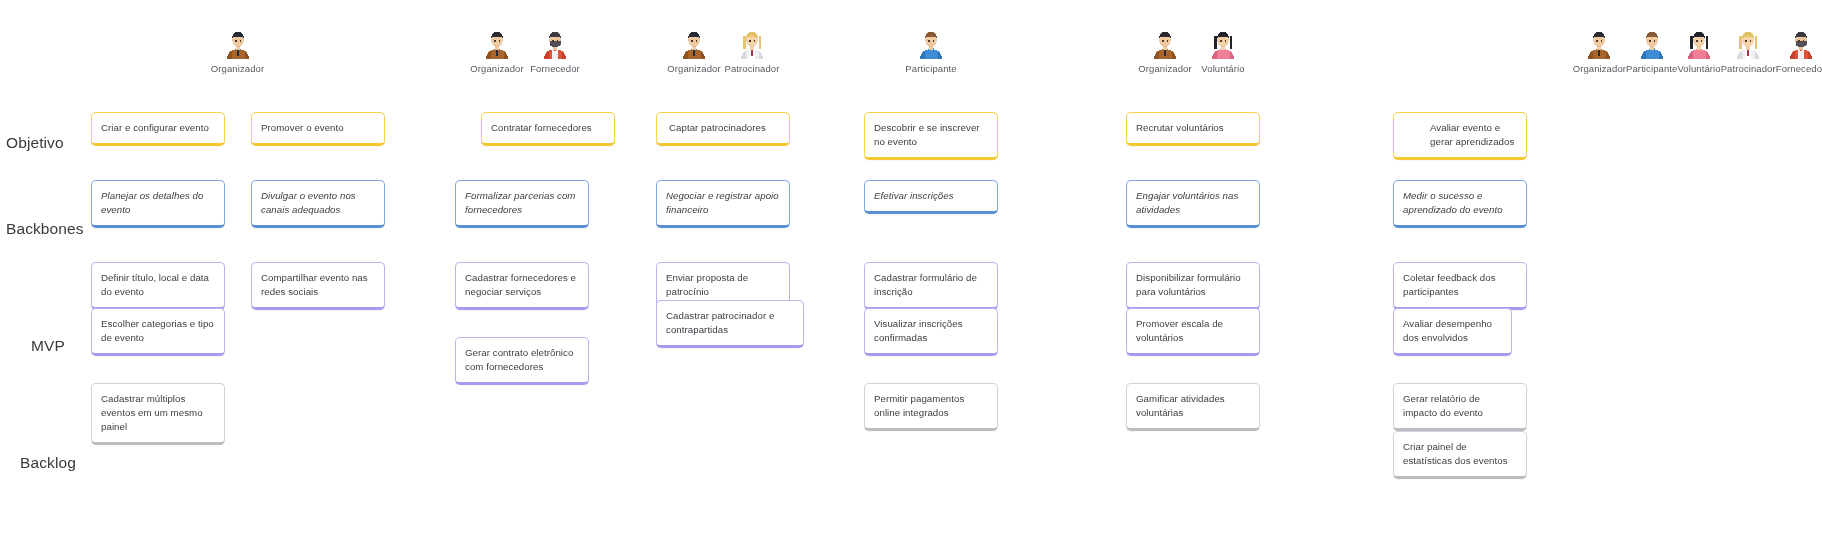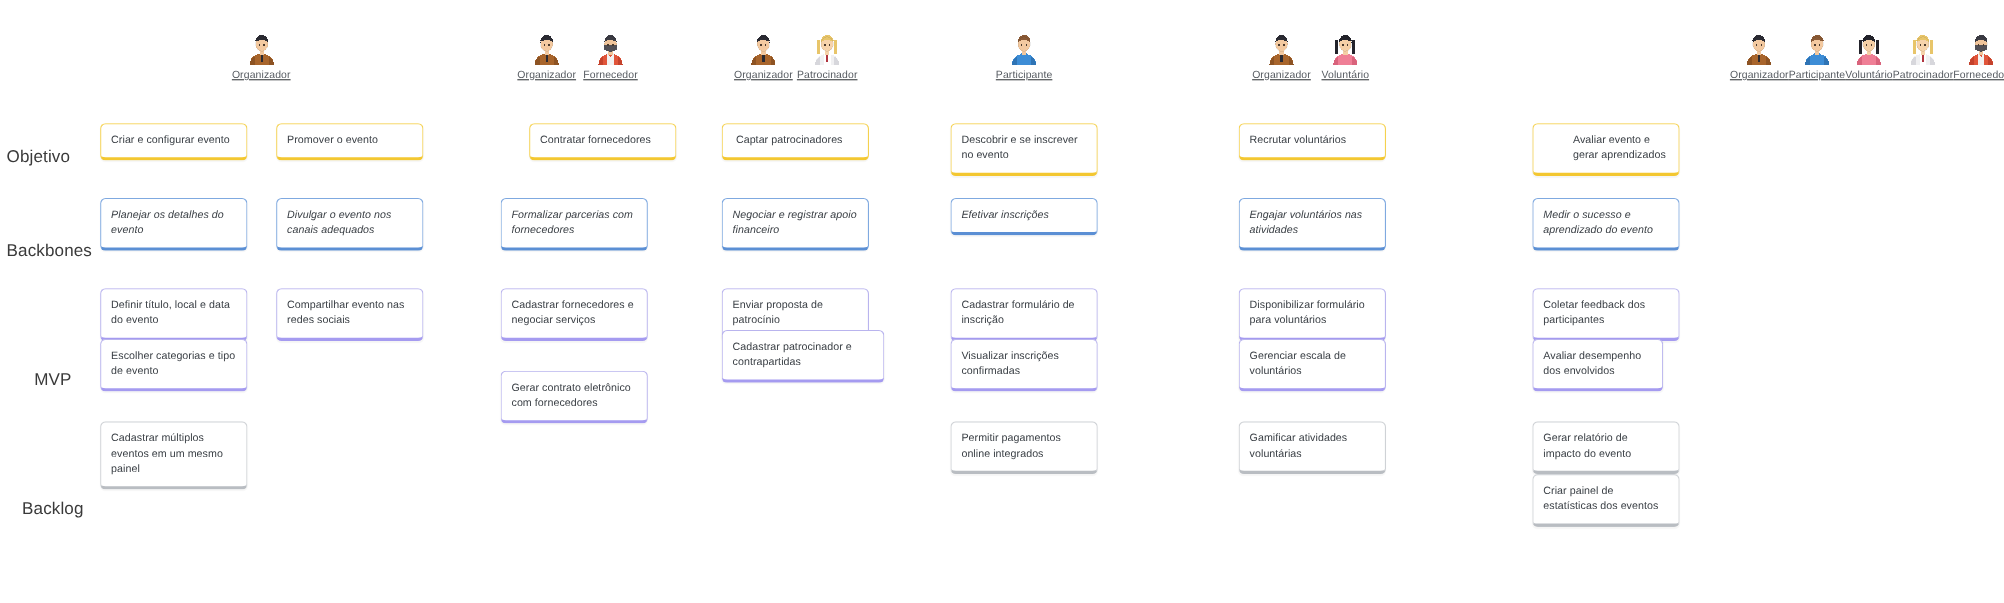--- a/index.html
+++ b/index.html
@@ -46,21 +46,20 @@
     flex-direction: row;
     align-items: flex-start;
     justify-content: center;
     gap: 0px;
   }
   .persona {
     display: flex;
     flex-direction: column;
     align-items: center;
     width: 58px;
-    text-decoration: underline;
   }
   .persona-name {
     font-size: 9.5px;
     color: #555a60;
     margin-top: 3px;
     white-space: nowrap;
     letter-spacing: .1px;
   }
 
   
@@ -407,21 +406,21 @@
       <div class="card objetivo" style="left: 1126px; width: 134px; top: 112px; min-height: 27px;">
         <span class="card-text">Recrutar voluntários</span>
       </div>
       <div class="card backbone" style="left: 1126px; width: 134px; top: 180px; min-height: 40px;">
         <span class="card-text">Engajar voluntários nas atividades</span>
       </div>
       <div class="card mvp" style="left: 1126px; width: 134px; top: 262px; min-height: 40px;">
         <span class="card-text">Disponibilizar formulário para voluntários</span>
       </div>
       <div class="card mvp" style="left: 1126px; width: 134px; top: 308px; min-height: 40px;">
-        <span class="card-text">Gerenciar escala de voluntários</span>
+        <span class="card-text">Promover escala de voluntários</span>
       </div>
       <div class="card backlog" style="left: 1126px; width: 134px; top: 383px; min-height: 42px;">
         <span class="card-text">Gamificar atividades voluntárias</span>
       </div>
       <div class="persona-group" style="left: 1576px; width: 246px; top: 28px;">
         <div class="persona">
           <div class="avatar">
   <svg viewBox="0 0 30 32" xmlns="http://www.w3.org/2000/svg">
 
     <path d="M4 31 C4 24.5 8.5 21 15 21 C21.5 21 26 24.5 26 31 Z" fill="#a8652c"></path>

